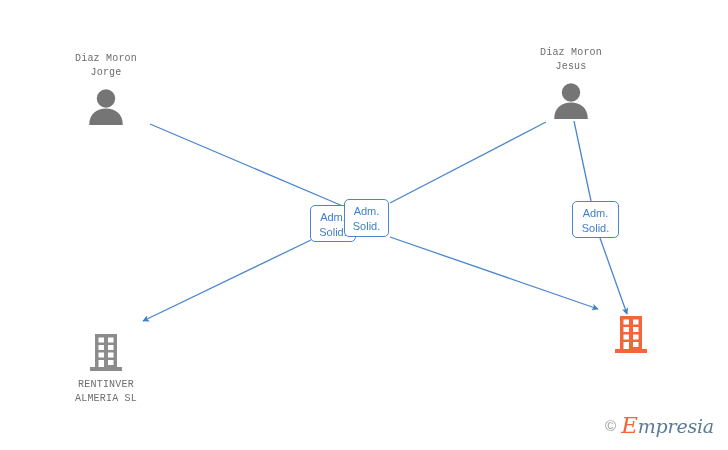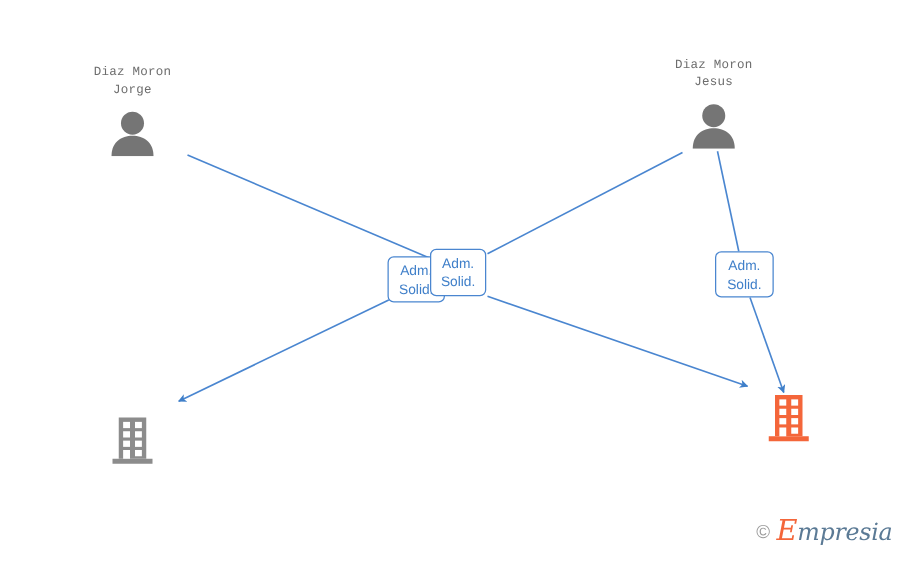--- a/index.html
+++ b/index.html
@@ -146,20 +146,22 @@
         <rect x="9.5" y="5.5" width="5.5" height="5"></rect>
         <rect x="19" y="5.5" width="5.5" height="5"></rect>
         <rect x="9.5" y="13" width="5.5" height="5"></rect>
         <rect x="19" y="13" width="5.5" height="5"></rect>
         <rect x="9.5" y="20.5" width="5.5" height="5"></rect>
         <rect x="19" y="20.5" width="5.5" height="5"></rect>
         <rect x="9.5" y="28" width="5.5" height="7"></rect>
         <rect x="19" y="28" width="5.5" height="5"></rect>
       </g>
     </svg>
+    <div class="node-label company">RENTINVER
+ALMERIA  SL</div>
   </div>
 
   <div class="node company-node" style="left:556px; top:314px;">
     <svg class="node-icon" width="34" height="40" viewBox="0 0 34 40" xmlns="http://www.w3.org/2000/svg">
       <g fill="#f4663a">
         <rect x="6" y="2" width="22" height="33"></rect>
         <rect x="1" y="35" width="32" height="4"></rect>
       </g>
       <g fill="#ffffff">
         <rect x="9.5" y="5.5" width="5.5" height="5"></rect>

